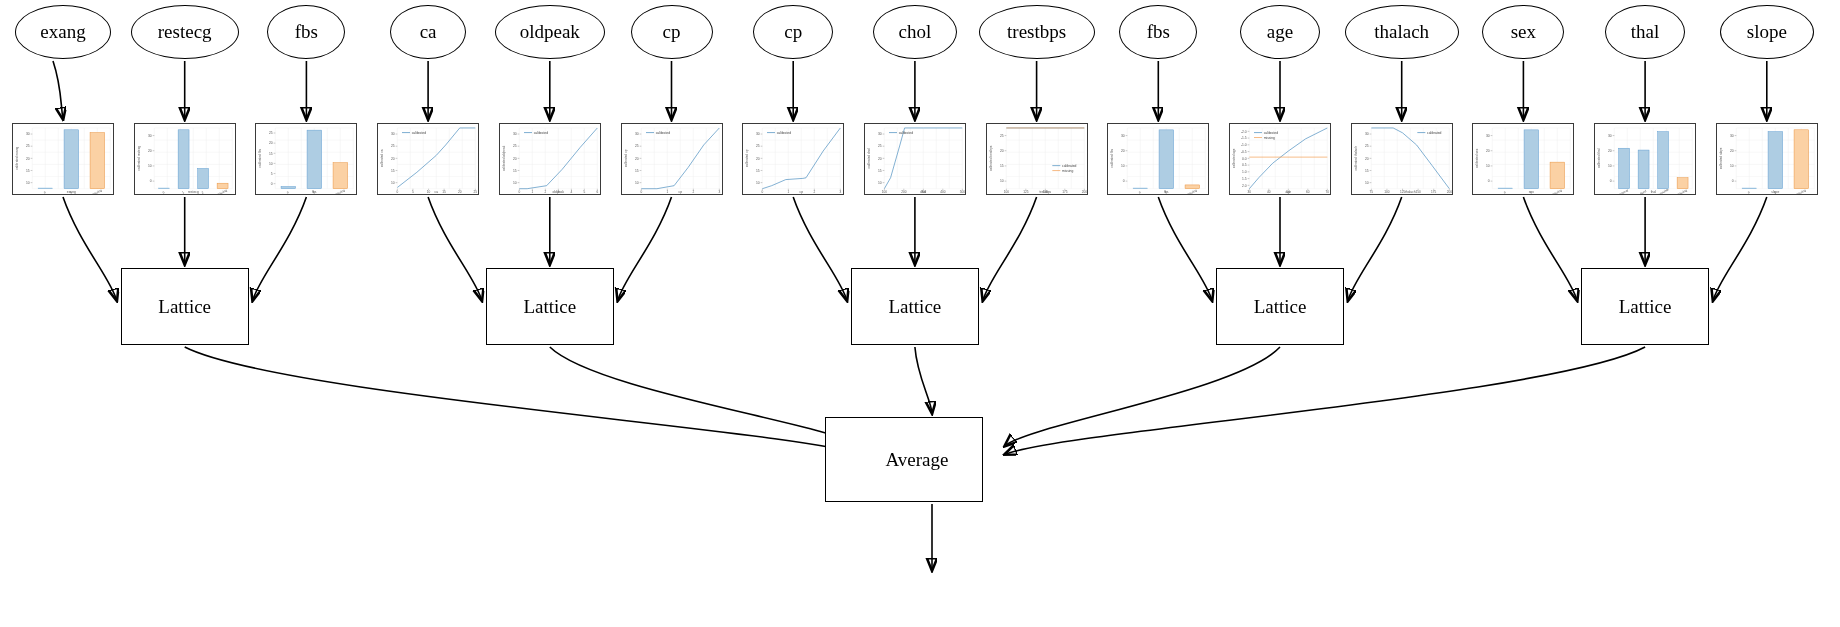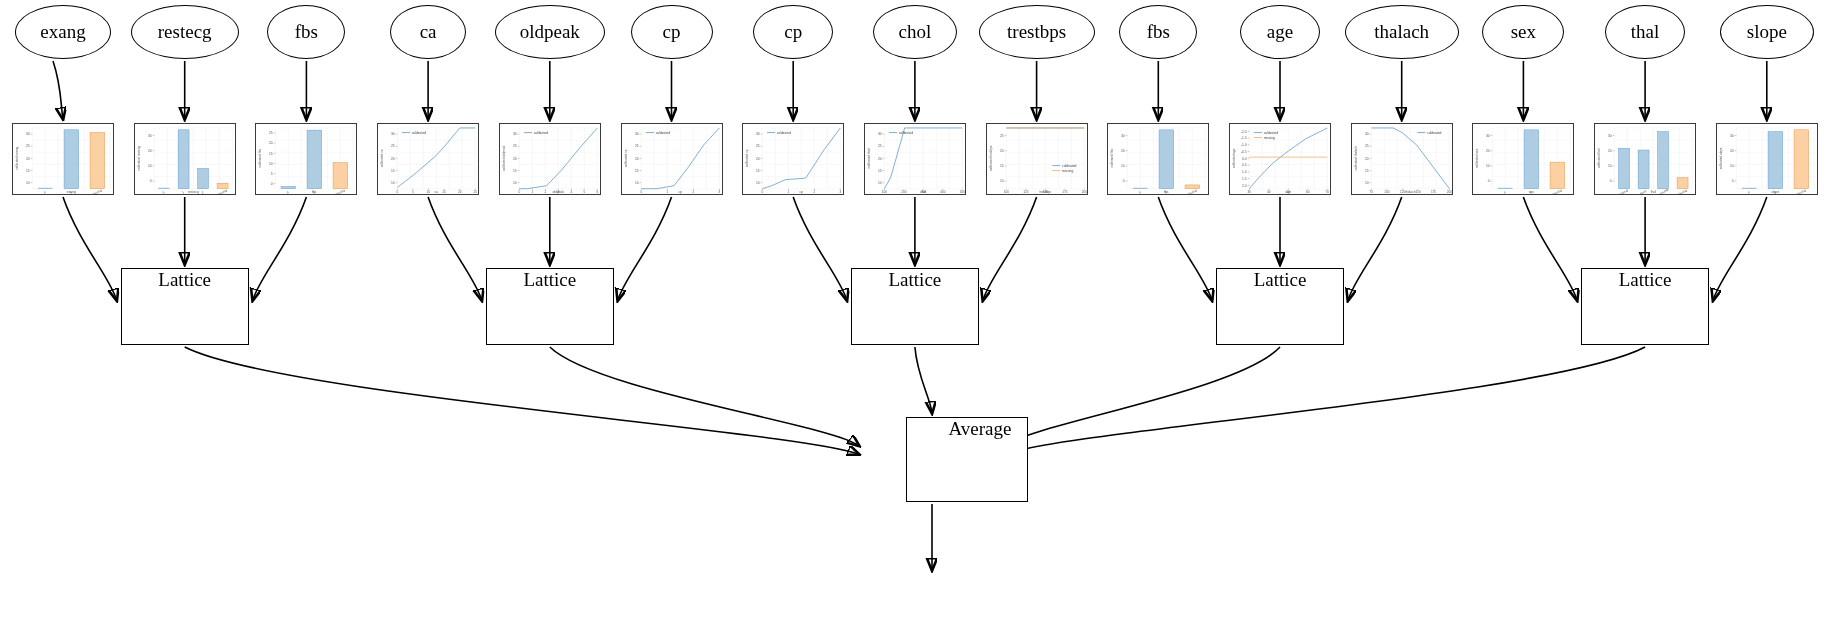--- a/index.html
+++ b/index.html
@@ -47,20 +47,21 @@
     color: #000;
     white-space: nowrap;
   }
   
   .box-node {
     position: absolute;
     box-sizing: border-box;
     border: 1.5px solid #000;
     background: #fff;
     display: flex;
+    align-items: center;
     justify-content: center;
     font-size: 19px;
     color: #000;
   }
   
   .plot {
     position: absolute;
     box-sizing: border-box;
     border: 1.6px solid #3a3a3a;
     background: #ffffff;
@@ -793,18 +794,18 @@
         <span>Lattice</span>
       </div>
       <div class="box-node" style="left: 1216px; top: 268px; width: 128px; height: 77px;">
         <span>Lattice</span>
       </div>
       <div class="box-node" style="left: 1581.1px; top: 268px; width: 128px; height: 77px;">
         <span>Lattice</span>
       </div>
     </div>
 
-  <div class="box-node" id="avg-node" style="left:906px;top:417px;width:122px;height:85px;padding-left:26px;">
+  <div class="box-node" id="avg-node" style="left:825px;top:417px;width:158px;height:85px;padding-left:26px;">
     <span>Average</span>
   </div>
 
 
 </div>
 
 </body></html>

